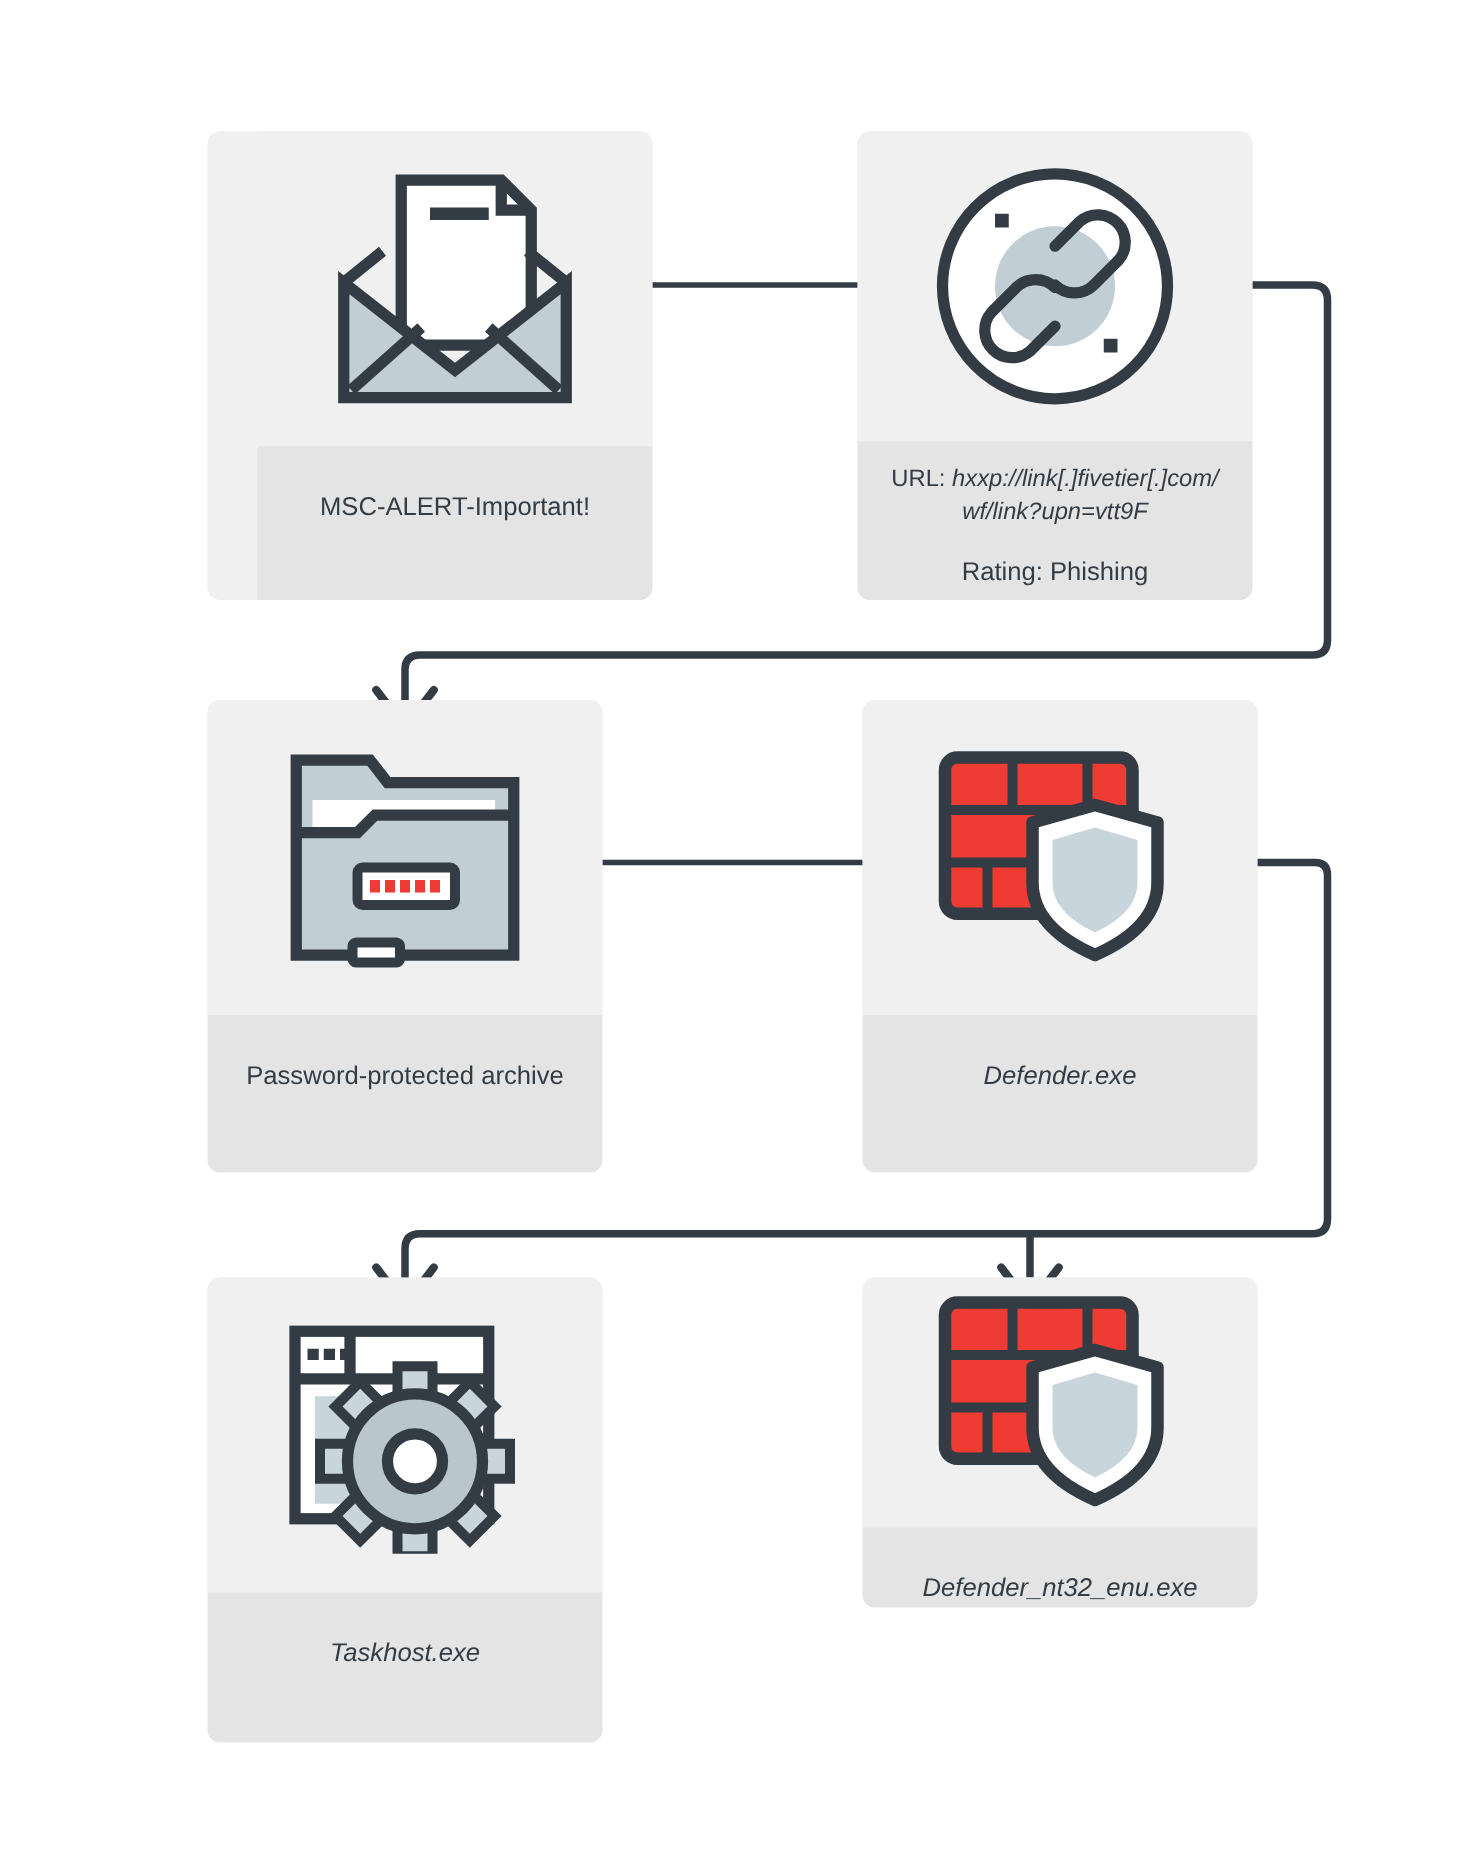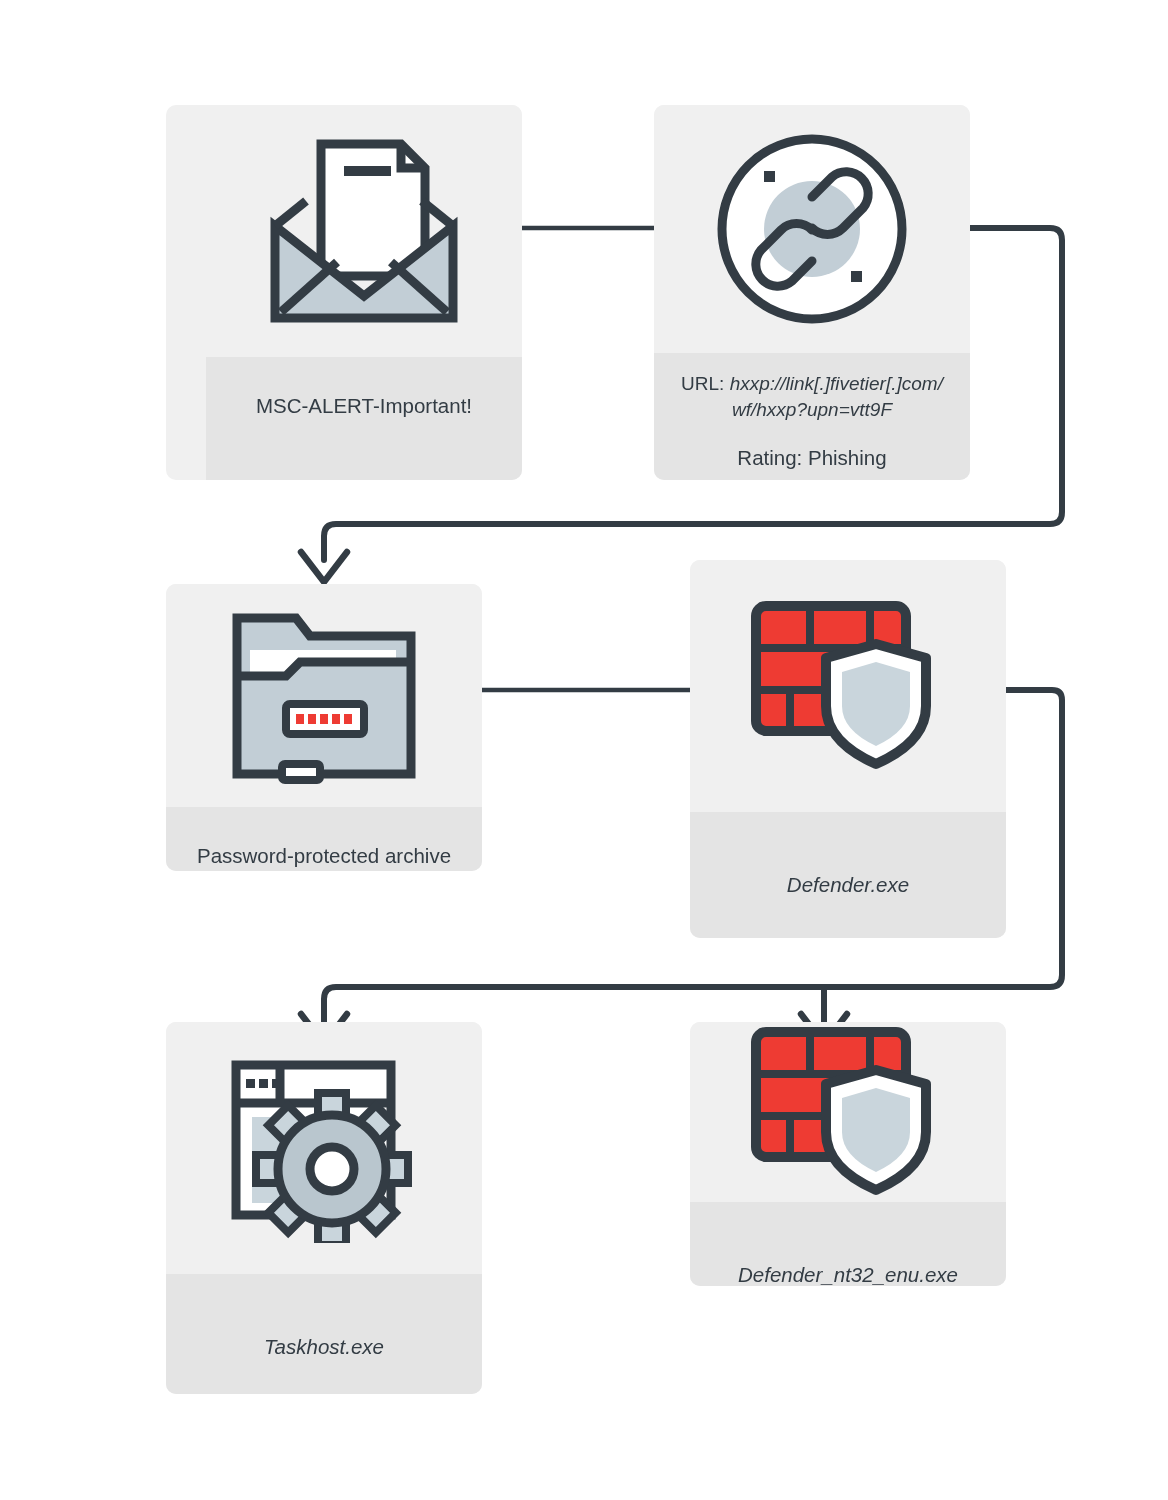--- a/index.html
+++ b/index.html
@@ -52,40 +52,40 @@
     padding-left: 14px;
     padding-right: 14px;
     box-sizing: border-box;
   }
   .lbl {
     color: #333c44;
     font-size: 20.5px;
     line-height: 30px;
     text-align: center;
   }
-  .lbl.italic { font-style: italic; margin-top: 24px; }
+  .lbl.italic { font-style: italic; }
   .url-line {
     color: #333c44;
     font-size: 19px;
     line-height: 26px;
     text-align: center;
   }
   .url-line .u-key { font-style: normal; }
   .url-line .u-val { font-style: italic; }
   .rating-line {
     color: #333c44;
     font-size: 20.5px;
     line-height: 30px;
     text-align: left;
     margin-top: 20px;
   }
   
   #card-email    { left: 166px; top: 105px;  height: 375px; padding-left: 40px; }
-  #card-url      { left: 654px; top: 105px;  height: 375px; }
-  #card-archive  { left: 166px; top: 584px;  height: 287px; }
+  #card-url      { left: 686px; top: 105px;  height: 375px; }
+  #card-archive  { left: 166px; top: 560px;  height: 378px; }
   #card-defender { left: 690px; top: 560px;  height: 378px; }
   #card-taskhost { left: 166px; top: 1022px; height: 372px; }
   #card-defnt32  { left: 690px; top: 1022px; height: 264px; }
 
   #card-url .card-icon { height: 248px; }
   #card-url .card-label { padding-top: 18px; }
 </style>
 </head>
 <body>
 
@@ -151,21 +151,21 @@
           <path d="M100 132 L80 152 A22 22 0 0 1 49 121 L69 101 A22 22 0 0 1 100 101"></path>
         </g>
       </svg>
     </div>
     <div class="card-label">
       <div class="url-line">
         <span class="u-key">URL:</span>
         <span class="u-val">hxxp://link[.]fivetier[.]com/</span>
       </div>
       <div class="url-line">
-        <span class="u-val">wf/hxxp?upn=vtt9F</span>
+        <span class="u-val">wf/link?upn=vtt9F</span>
       </div>
       <div class="rating-line">Rating: Phishing</div>
     </div>
   </div>
 
   <div class="card" id="card-archive">
     <div class="card-icon">
       <svg width="200" height="180" viewBox="0 0 200 180">
 
         <path d="M13 12 L72 12 L86 30 L187 30 L187 168 L13 168 Z" fill="#c2ced6" stroke="#333c44" stroke-width="9" stroke-linejoin="miter"></path>

